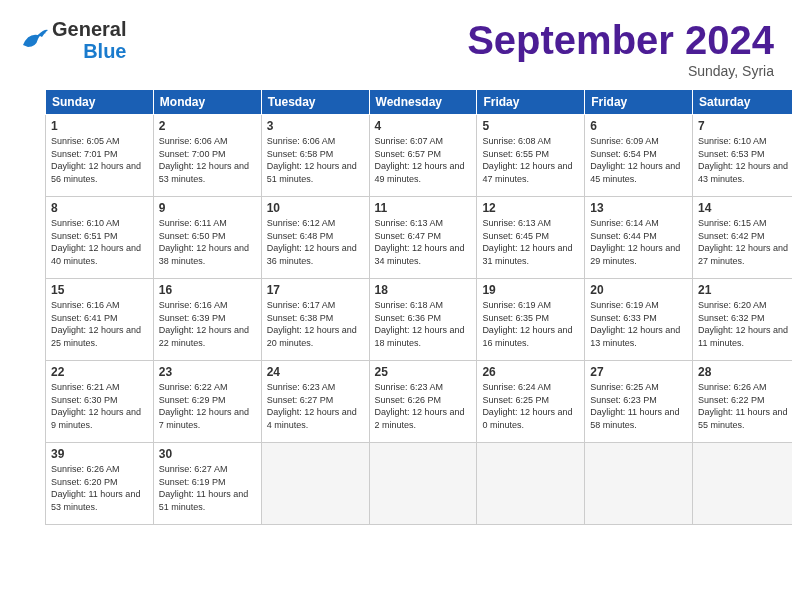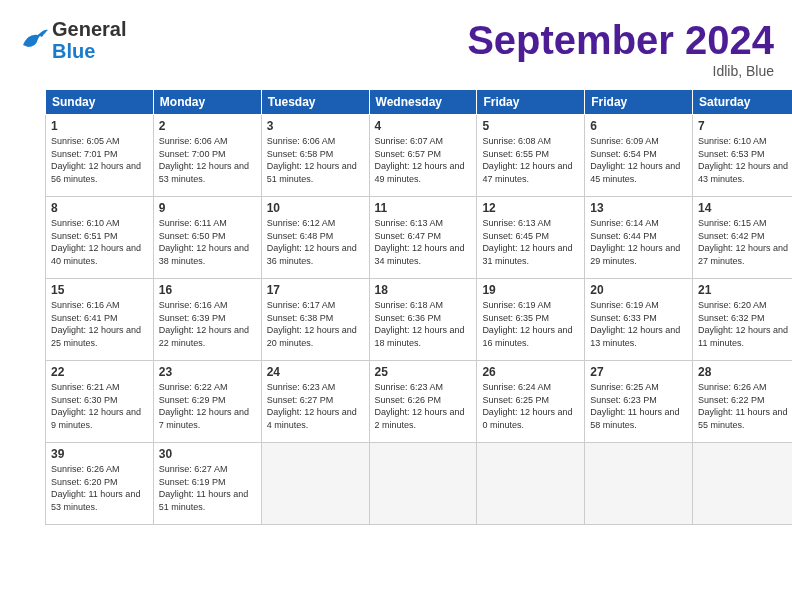--- a/index.html
+++ b/index.html
@@ -74,20 +74,21 @@
     }
     .logo-wrapper {
       display: flex;
       align-items: center;
       gap: 4px;
     }
     .logo-name {
       display: flex;
       flex-direction: column;
       line-height: 1.1;
+      text-align: right;
     }
     .logo-name .gen { font-size: 20px; font-weight: bold; color: #333; }
     .logo-name .blue-txt { font-size: 20px; font-weight: bold; color: #1a7bcd; }
   </style>
 </head>
 <body>
 
 <div class="page">
   <div class="header">
     <div class="logo-wrapper">
@@ -95,21 +96,21 @@
         <path d="M5 20 Q10 8 20 10 Q25 5 28 8 Q22 9 20 14 Q18 22 10 22 Z" fill="#1a7bcd"></path>
         <path d="M20 10 Q26 4 30 5 Q26 8 24 12" fill="#1a7bcd"></path>
       </svg>
       <div class="logo-name">
         <span class="gen">General</span>
         <span class="blue-txt">Blue</span>
       </div>
     </div>
     <div class="title-block">
       <div class="month-title">September 2024</div>
-      <div class="location">Idlib, Blue</div>
+      <div class="location">Sunday, Syria</div>
     </div>
   </div>
 
   <table class="calendar">
     <thead>
       <tr>
         <th>Sunday</th>
         <th>Monday</th>
         <th>Tuesday</th>
         <th>Wednesday</th>

